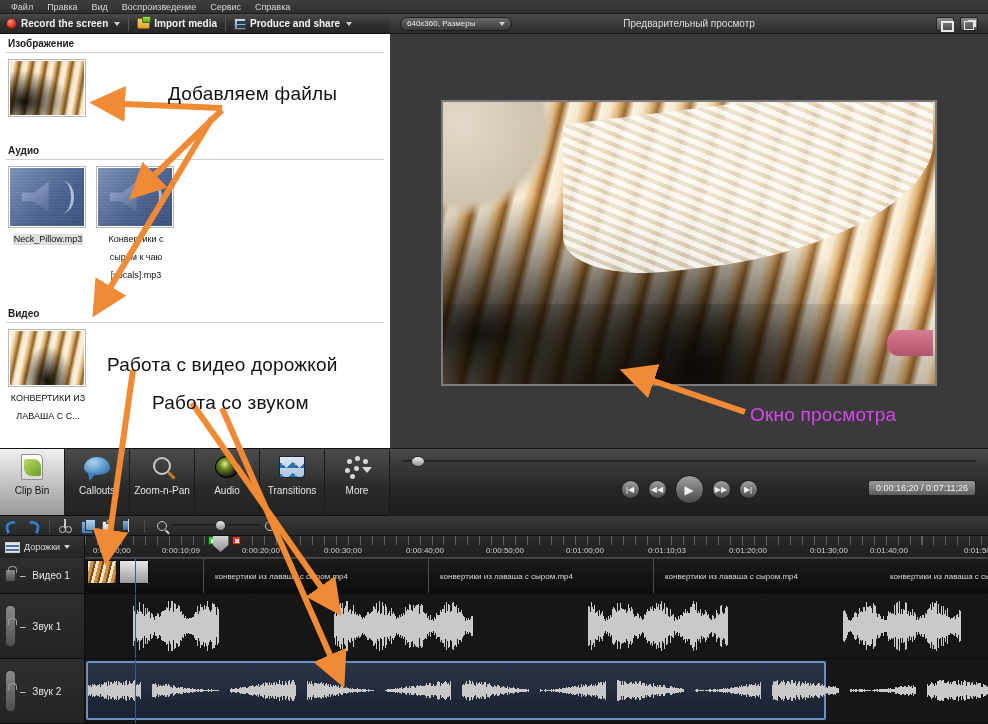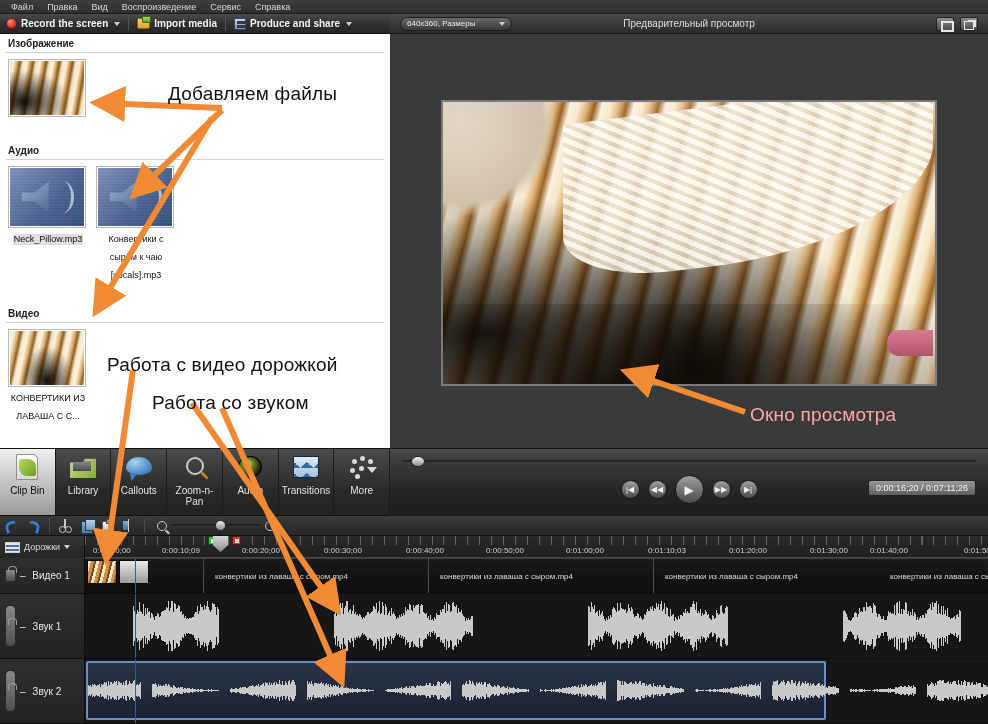--- a/index.html
+++ b/index.html
@@ -462,21 +462,21 @@
     background: linear-gradient(#2b3547, #1a2130);
     border:2px solid #6b8fc4; border-radius:2px;
   }
   .playhead { position:absolute; top:0; bottom:0; width:1px; background:#2f5f9e; }
 
   
   .anno {
     position: absolute; color: #111; font-size: 19px;
     white-space: nowrap; letter-spacing: .2px;
   }
-  .anno.light { color: #fca5a5; }
+  .anno.light { color: #d946ef; }
   svg.arrows { position:absolute; left:0; top:0; width:988px; height:724px; pointer-events:none; }
 </style>
 </head>
 <body>
 
 <div id="app">
 
   <div class="menubar">
     <div class="mi">Файл</div>
     <div class="mi">Правка</div>
@@ -553,26 +553,20 @@
       </div>
     </div>
   </div>
 
   <div class="tabstrip">
     <div class="tab active">
       <div class="tabicon">
           <div class="ic-clipbin"></div>
         </div>
       <div class="lbl">Clip Bin</div>
-    </div>
-    <div class="tab">
-      <div class="tabicon">
-          <div class="ic-library"></div>
-        </div>
-      <div class="lbl">Library</div>
     </div>
     <div class="tab">
       <div class="tabicon">
           <div class="ic-callout"></div>
         </div>
       <div class="lbl">Callouts</div>
     </div>
     <div class="tab">
       <div class="tabicon">
           <div class="ic-zoom"></div>

